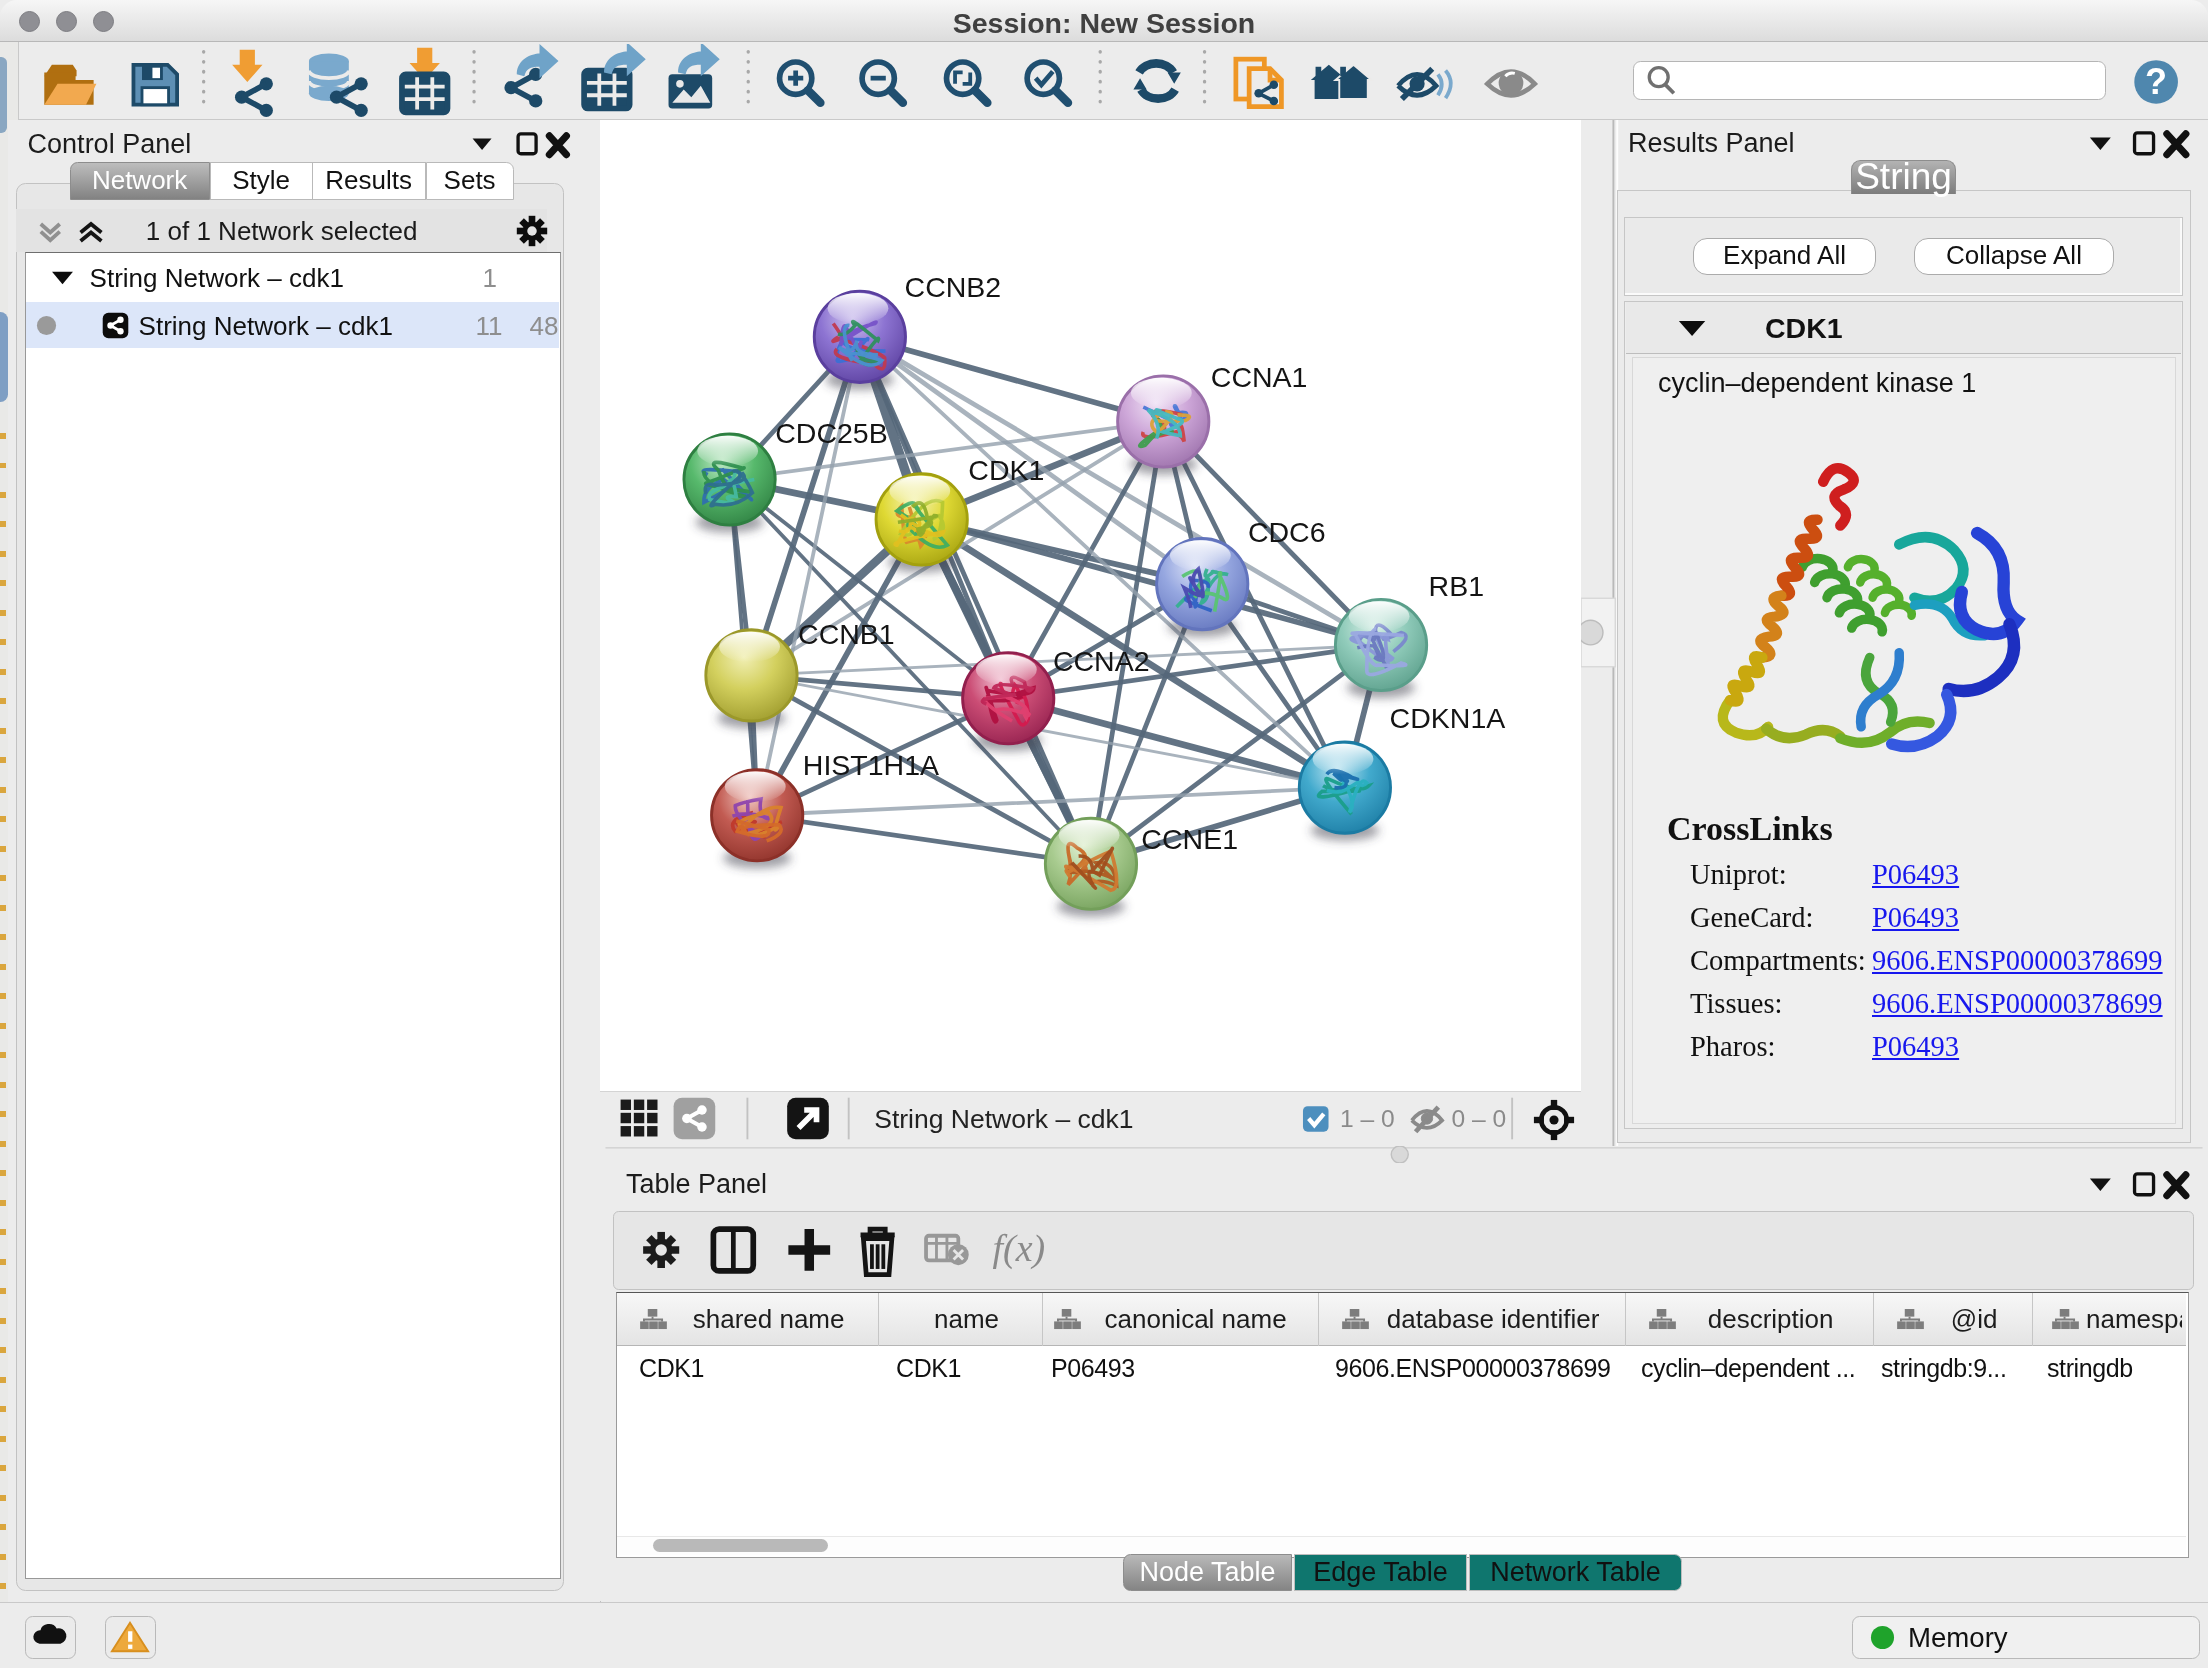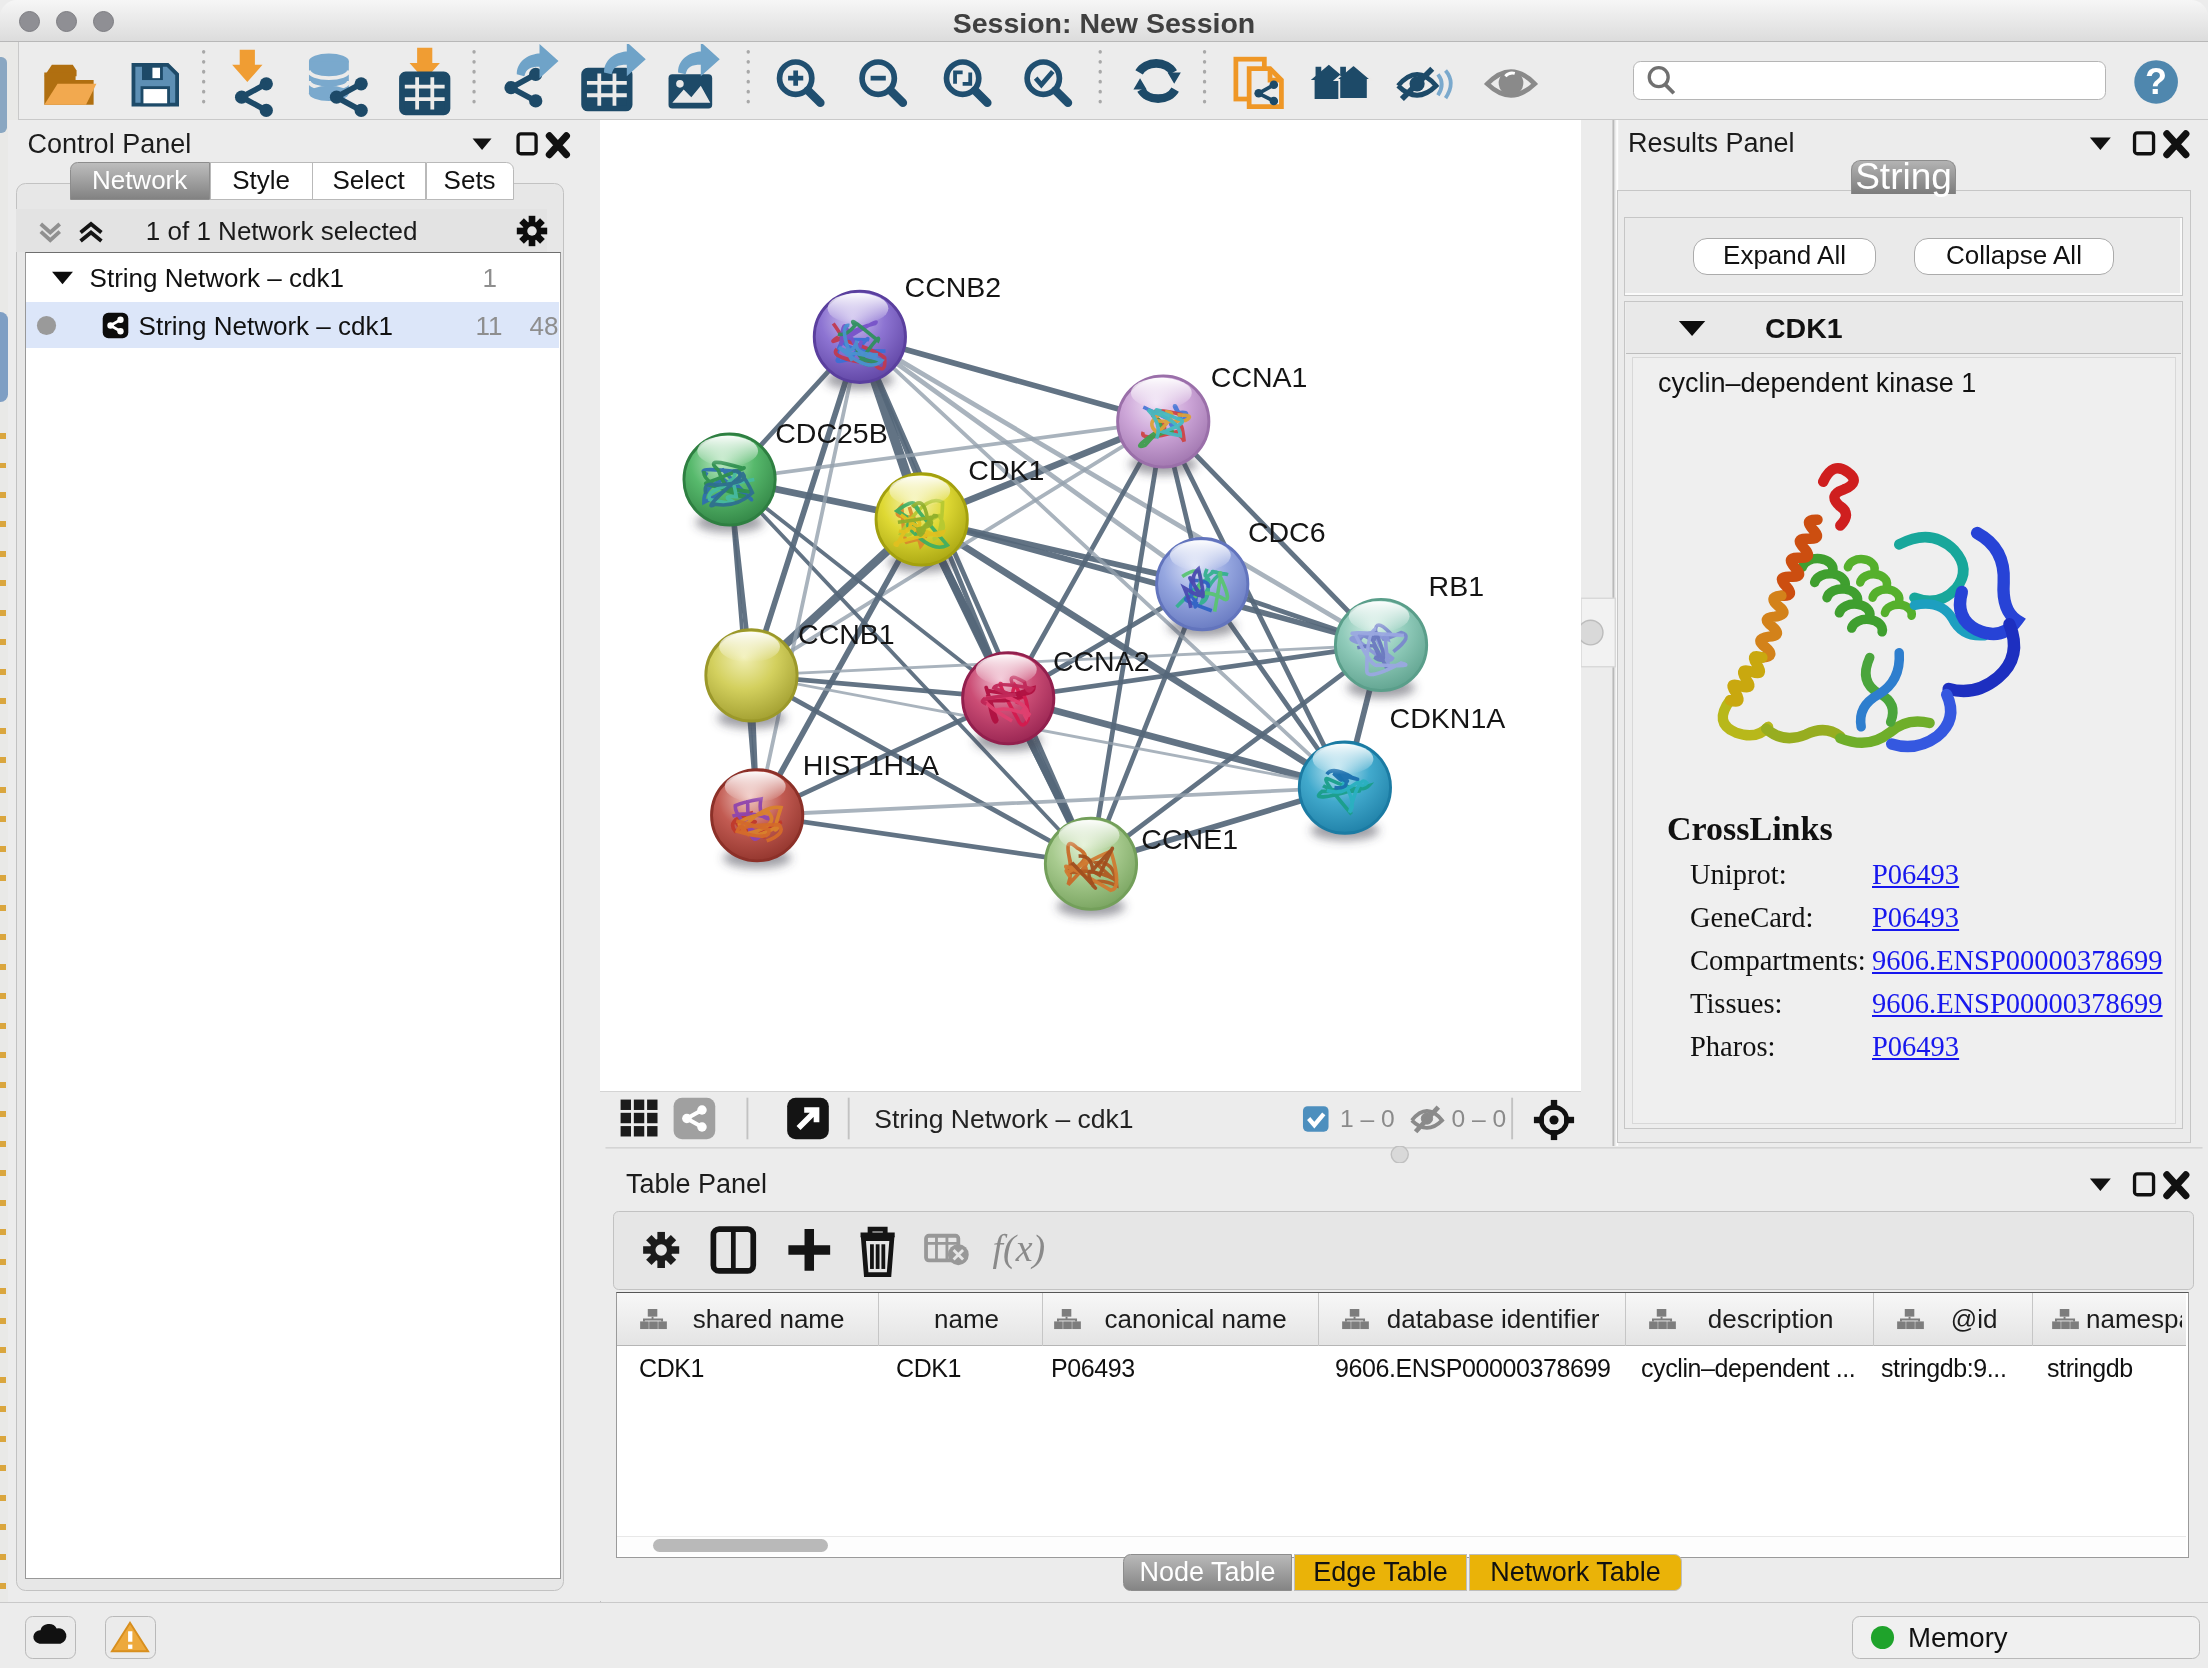--- a/index.html
+++ b/index.html
@@ -51,21 +51,21 @@
 
 #tp { position:absolute; left:600px; top:1163px; width:1608px; height:438px; background:#ececec; }
 #tp-toolbar { position:absolute; left:613px; top:1211px; width:1581px; height:79px; background:#e6e6e6; border:1.9px solid #c2c2c2; border-radius:5.7px; }
 #tbl { position:absolute; left:616px; top:1292px; width:1573px; height:266px; background:#fff; border:1.9px solid #9a9a9a; border-top-color:#555; }
 #tbl-head { position:absolute; left:0; top:0; width:1569px; height:53px; background:linear-gradient(#f7f7f7,#e4e4e4); border-bottom:1.9px solid #b5b5b5; }
 .th { position:absolute; top:0; height:53px; font-size:26px; color:#1c1c1c; border-right:1.9px solid #c6c6c6; }
 .thtxt { position:absolute; top:11.4px; left:46px; right:3.8px; text-align:center; white-space:nowrap; overflow:hidden; }
 .td { position:absolute; top:61px; font-size:25px; color:#111; letter-spacing:-0.4px; }
 #tbl-scroll { position:absolute; left:0; top:243px; width:1569px; height:19px; background:#fdfdfd; border-top:1px solid #e8e8e8; }
 #tbl-thumb { position:absolute; left:36px; top:1.9px; width:175px; height:13.3px; background:#b9b9b9; border-radius:6.7px; }
-.btab { position:absolute; top:1554px; height:37px; border:1.9px solid #bdbdbd; background:#eab308; color:#111; font-size:27px; text-align:center; line-height:35px; }
+.btab { position:absolute; top:1554px; height:37px; border:1.9px solid #bdbdbd; background:#0f766e; color:#111; font-size:27px; text-align:center; line-height:35px; }
 .btab.sel { background:linear-gradient(#b9b9b9,#848484); color:#fff; border-color:#8d8d8d; }
 
 
 #statusbar { position:absolute; left:0; top:1602px; width:2208px; height:67px; background:#ececec; border-top:1.9px solid #c9c9c9; }
 .sbtn { position:absolute; top:13.3px; height:43px; background:#ebebeb; border:1.9px solid #b9b9b9; border-radius:7.6px; }
 </style>
 </head>
 <body>
 <div id="win">
   <div id="titlebar">
@@ -205,21 +205,21 @@
   <div id="cp">
     <div id="cp-title">Control Panel</div>
     <svg class="abs" style="left:457px; top:11.4px;" width="109" height="28.5" viewBox="0 0 115 30">
       <path d="M8,8 L28,8 L18,20 Z" fill="#111"></path>
       <rect x="56" y="3" width="19" height="21" rx="3" fill="none" stroke="#111" stroke-width="3.5"></rect>
       <path d="M89,5 L107,25 M107,5 L89,25" stroke="#111" stroke-width="7.5" stroke-linecap="round"></path>
     </svg>
     <div id="cp-box"></div>
     <div class="tab sel" style="left:62px; top:42px; width:140px; border-radius:7.6px 0 0 0;">Network</div>
     <div class="tab" style="left:202px; top:42px; width:103px;">Style</div>
-    <div class="tab" style="left:304px; top:42px; width:114px;">Select</div>
+    <div class="tab" style="left:304px; top:42px; width:114px;">Results</div>
     <div class="tab" style="left:418px; top:42px; width:88px; border-radius:0 7.6px 0 0;">Sets</div>
     <div id="cp-graybar">
       <svg class="abs" style="left:21px;top:9.5px;" width="72" height="27" viewBox="0 0 76 28">
         <path d="M4,5 l10,9 l10,-9 M4,13 l10,9 l10,-9" stroke="#909090" stroke-width="4" fill="none"></path>
         <path d="M46,14 l11,-9 l11,9 M46,23 l11,-9 l11,9" stroke="#141414" stroke-width="4" fill="none"></path>
       </svg>
       <div class="abs" style="left:0; top:6.7px; width:100%; text-align:center; font-size:26px;">1 of 1 Network selected</div>
       <svg class="abs" style="left:497px; top:2.9px;" width="38" height="38" viewBox="0 0 40 40">
         <g fill="#0c0c0c">
             <circle cx="20" cy="20" r="10"></circle>

